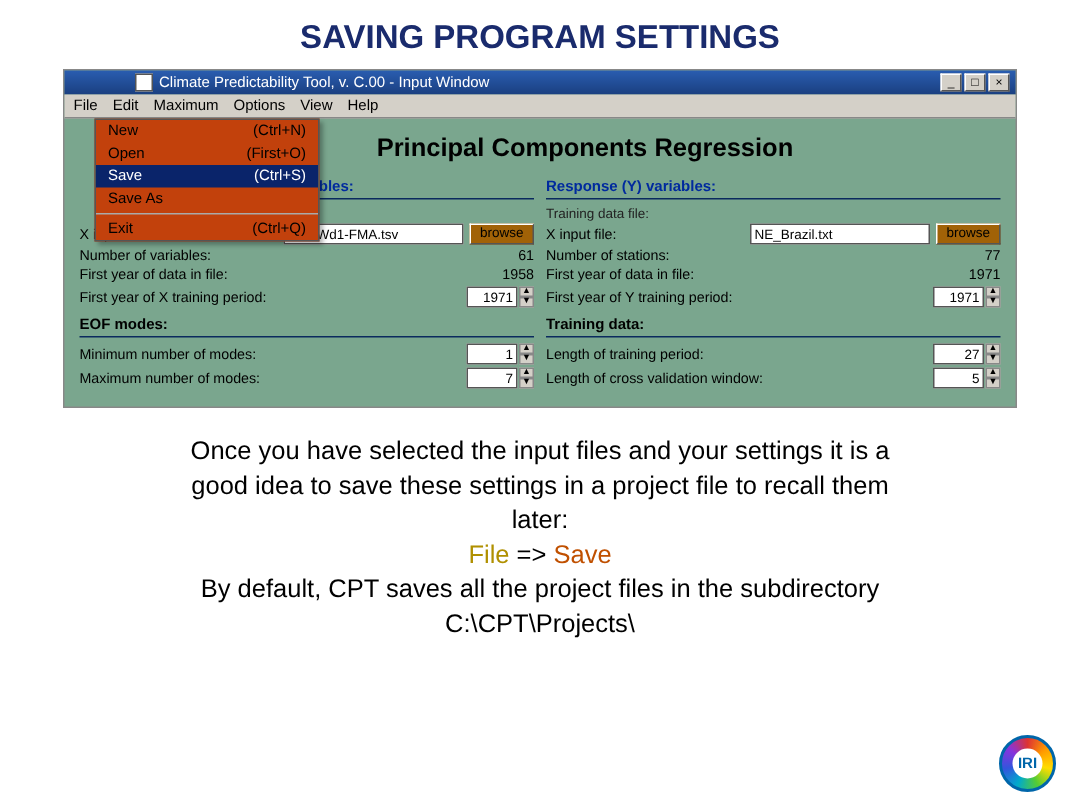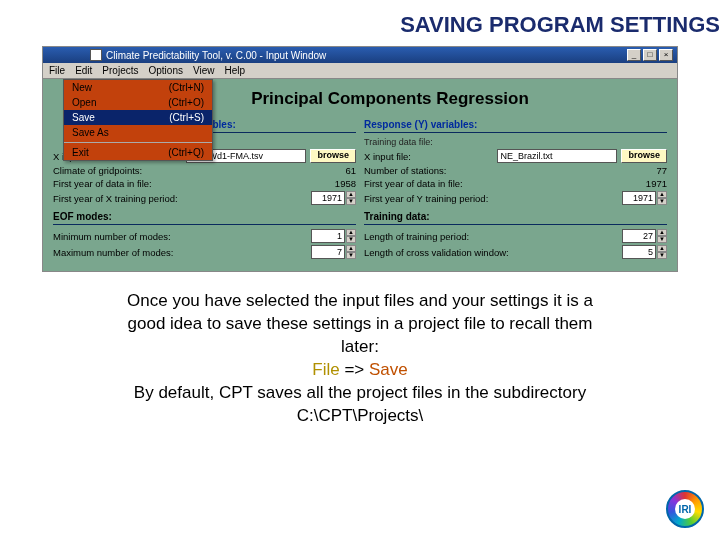--- a/index.html
+++ b/index.html
@@ -1,17 +1,17 @@
 <!DOCTYPE html>
 <html><head>
 <meta charset="utf-8">
 <style>
   * { box-sizing: border-box; margin: 0; padding: 0; }
   body { width: 720px; height: 540px; font-family: Arial, sans-serif; background: #fff; position: relative; }
-  .slide-title { text-align: right; font-size: 22px; font-weight: bold; color: #1a2b6d; padding: 12px 0 8px; }
+  .slide-title { text-align: center; font-size: 22px; font-weight: bold; color: #1a2b6d; padding: 12px 0 8px; }
   .window { margin: 0 42px; border: 1px solid #888; background: #7aa68e; font-size: 10px; color: #000; }
   .titlebar { background: linear-gradient(#2a5db0,#1a3f80); color: #fff; display: flex; align-items: center; justify-content: space-between; padding: 2px 4px; }
   .titlebar-left { display: flex; align-items: center; gap: 4px; margin-left: 43px; }
   .titlebar-icon { width: 12px; height: 12px; background: #fff; border: 1px solid #555; }
   .titlebar-text { font-size: 10px; }
   .winbtns { display: flex; gap: 2px; }
   .winbtn { width: 14px; height: 12px; background: #d4d0c8; border: 1px solid #fff; border-right-color:#555; border-bottom-color:#555; font-size: 8px; line-height: 10px; text-align: center; color:#000; cursor:pointer; }
   .menubar { background: #d4d0c8; display: flex; gap: 10px; padding: 2px 6px; font-size: 10px; border-bottom: 1px solid #888; position: relative; }
   .menubar span { cursor: pointer; }
   .dropdown { position: absolute; top: 16px; left: 20px; background: #c2410c; border: 1px solid #555; box-shadow: 2px 2px 3px rgba(0,0,0,.3); width: 150px; font-size: 10px; z-index: 10; }
@@ -23,21 +23,21 @@
   .cols { display: flex; gap: 8px; }
   .col { flex: 1; font-size: 9.5px; }
   .fs-title { color: #002a9e; font-weight: bold; font-size: 10px; margin-bottom: 2px; }
   .hr { border-top: 1px solid #0a2a5e; margin: 2px 0 4px; }
   .sub { font-size: 9px; color: #222; margin-bottom: 2px; }
   .row { display: flex; align-items: center; justify-content: space-between; margin: 2px 0; }
   .row .lab { font-weight: normal; }
   .inp { background: #fff; border: 1px solid #555; padding: 0 2px; font-size: 9px; height: 14px; line-height: 12px; }
   .inp.wide { width: 120px; }
   .inp.small { width: 34px; text-align: right; }
-  .btn { background: #fef9c3; border: 1px solid #fff; border-right-color:#555; border-bottom-color:#555; padding: 0 6px; font-size: 9px; height: 14px; cursor: pointer; font-weight: bold; }
+  .btn { background: #a16207; border: 1px solid #fff; border-right-color:#555; border-bottom-color:#555; padding: 0 6px; font-size: 9px; height: 14px; cursor: pointer; }
   .spin { display: flex; align-items: center; }
   .spin-btns { display: flex; flex-direction: column; margin-left: 1px; }
   .spin-btns div { width: 10px; height: 7px; background: #d4d0c8; border: 1px solid #888; font-size: 6px; line-height: 5px; text-align: center; cursor:pointer; }
   .val { font-size: 9.5px; }
   .body-text { padding: 18px 16px 0; font-size: 17px; text-align: center; line-height: 1.35; }
   .body-text .accent1 { color: #b09000; }
   .body-text .accent2 { color: #c05000; }
   .iri-logo { position: absolute; right: 16px; bottom: 12px; width: 38px; height: 38px; border-radius: 50%; background: radial-gradient(circle at 50% 50%, #fff 0 6px, transparent 7px), conic-gradient(#d33,#f90,#fd0,#5c3,#0ac,#35d,#83d,#d33); border: 2px solid #06a; display:flex; align-items:center; justify-content:center; font-size:10px; font-weight:bold; color:#06a; }
   .iri-logo span { background:#fff; border-radius:50%; width:20px; height:20px; display:flex; align-items:center; justify-content:center; }
 </style>
@@ -55,33 +55,33 @@
     <div class="winbtns">
       <div class="winbtn">_</div>
       <div class="winbtn">□</div>
       <div class="winbtn">×</div>
     </div>
   </div>
 
   <div class="menubar">
     <span>File</span>
     <span>Edit</span>
-    <span>Projects</span>
+    <span>Maximum</span>
     <span>Options</span>
     <span>View</span>
     <span>Help</span>
 
     <div class="dropdown">
       <div class="dd-row">
           <span>New</span>
           <span>(Ctrl+N)</span>
         </div>
       <div class="dd-row">
           <span>Open</span>
-          <span>(Ctrl+O)</span>
+          <span>(First+O)</span>
         </div>
       <div class="dd-row sel">
           <span>Save</span>
           <span>(Ctrl+S)</span>
         </div>
       <div class="dd-row">
           <span>Save As</span>
           <span></span>
         </div>
       <div class="dd-sep"></div>
@@ -103,21 +103,21 @@
           <div class="sub">Training data file:</div>
         </div>
         <div class="row">
           <span class="lab">X input file:</span>
           <span style="display:flex;gap:4px">
             <span class="inp wide">LCMWd1-FMA.tsv</span>
             <span class="btn">browse</span>
           </span>
         </div>
         <div class="row">
-            <span class="lab">Climate of gridpoints:</span>
+            <span class="lab">Number of variables:</span>
             <span class="val">61</span>
           </div>
         <div class="row">
             <span class="lab">First year of data in file:</span>
             <span class="val">1958</span>
           </div>
         <div class="row">
             <span class="lab">First year of X training period:</span>
           <span class="spin">
               <span class="inp small">1971</span>

